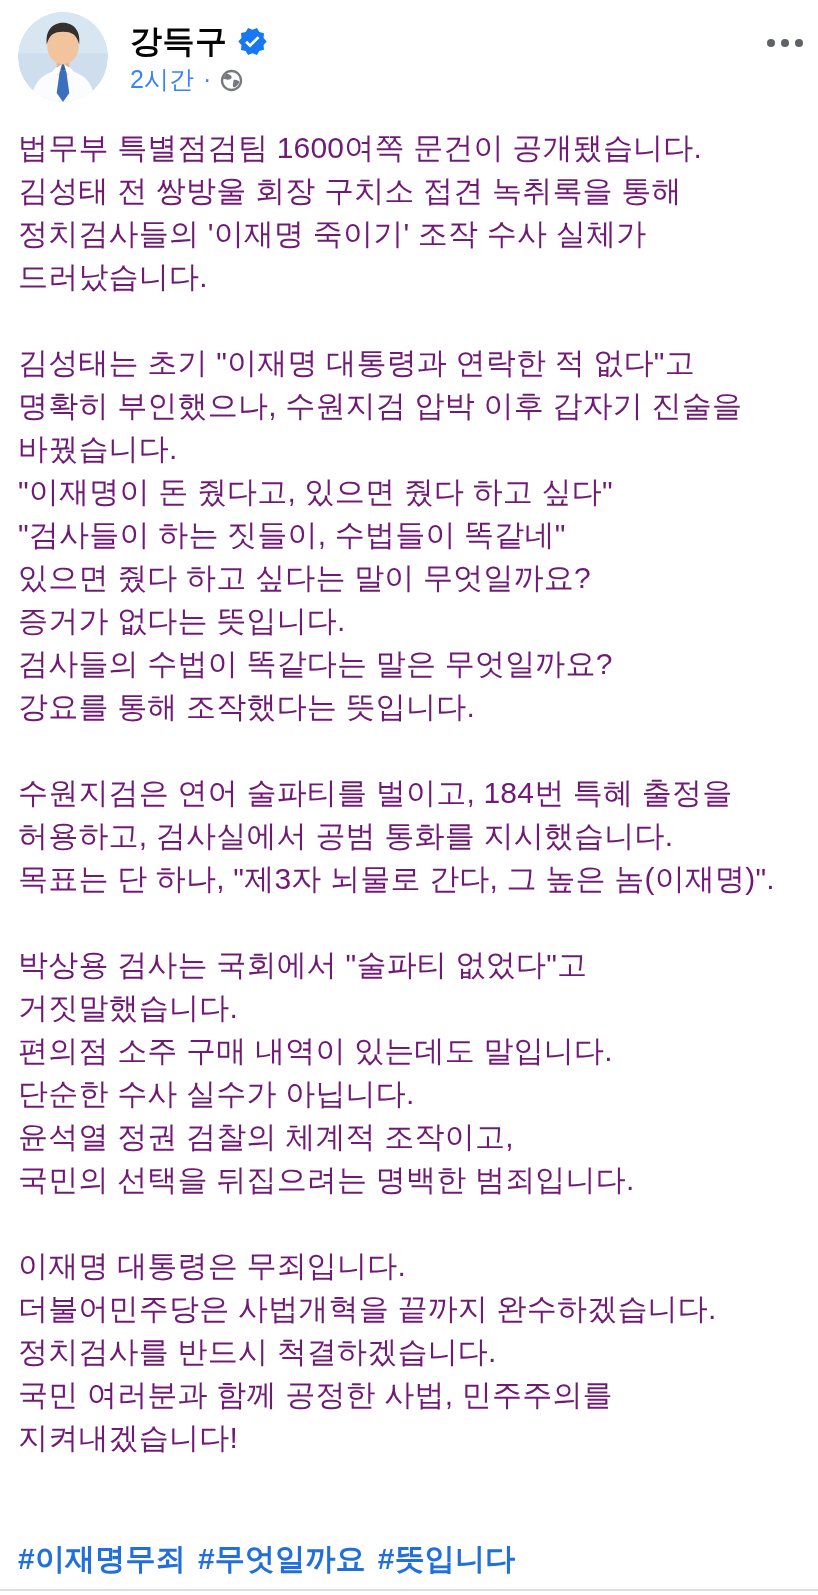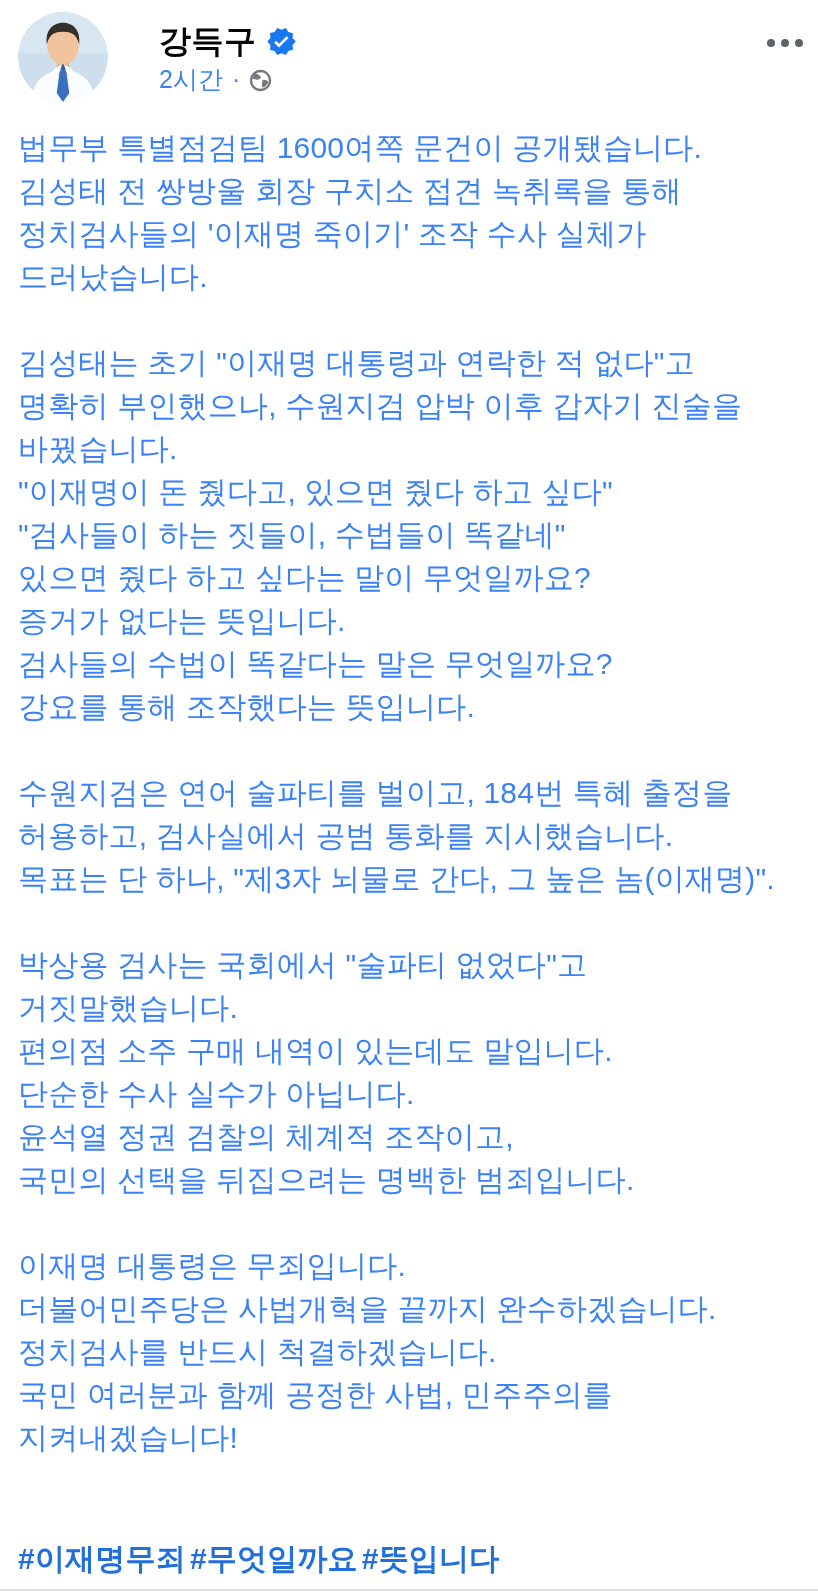--- a/index.html
+++ b/index.html
@@ -16,21 +16,20 @@
     overflow: hidden;
     color: #050505;
   }
   
   .post-header {
     position: relative;
     padding: 12px 16px 0 18px;
     height: 92px;
     display: flex;
     align-items: flex-start;
-    gap: 29px;
   }
   .avatar {
     width: 90px;
     height: 90px;
     border-radius: 50%;
     overflow: hidden;
     flex: 0 0 auto;
     cursor: pointer;
   }
   .avatar svg { display: block; width: 100%; height: 100%; }
@@ -87,29 +86,29 @@
     height: 8px;
     border-radius: 50%;
     background: #5f6266;
     display: block;
   }
   
   .post-body {
     margin: 22px 18px 0 18px;
     font-size: 30px;
     line-height: 43px;
-    color: #3b82f6;
+    color: #701a75;
     white-space: pre-line;
     letter-spacing: 0.2px;
   }
   
   .hashtag-row {
     margin: 78px 18px 0 18px;
     display: flex;
-    gap: 4px;
+    gap: 12px;
     font-size: 30px;
     line-height: 43px;
     font-weight: 700;
   }
   .hashtag-row a {
     color: #216FDB;
     text-decoration: none;
     cursor: pointer;
     letter-spacing: 0.2px;
   }

